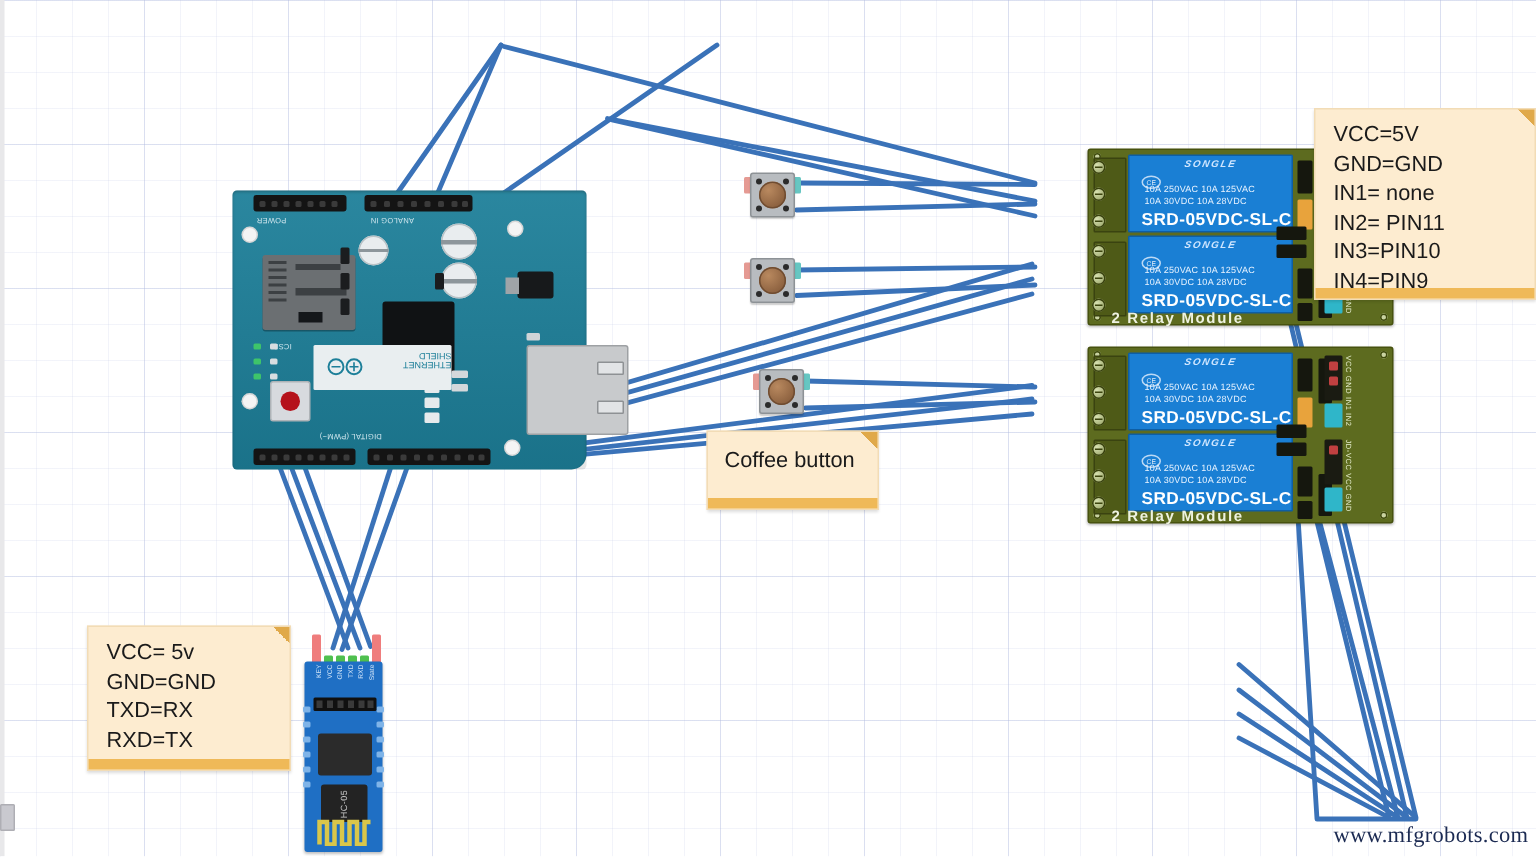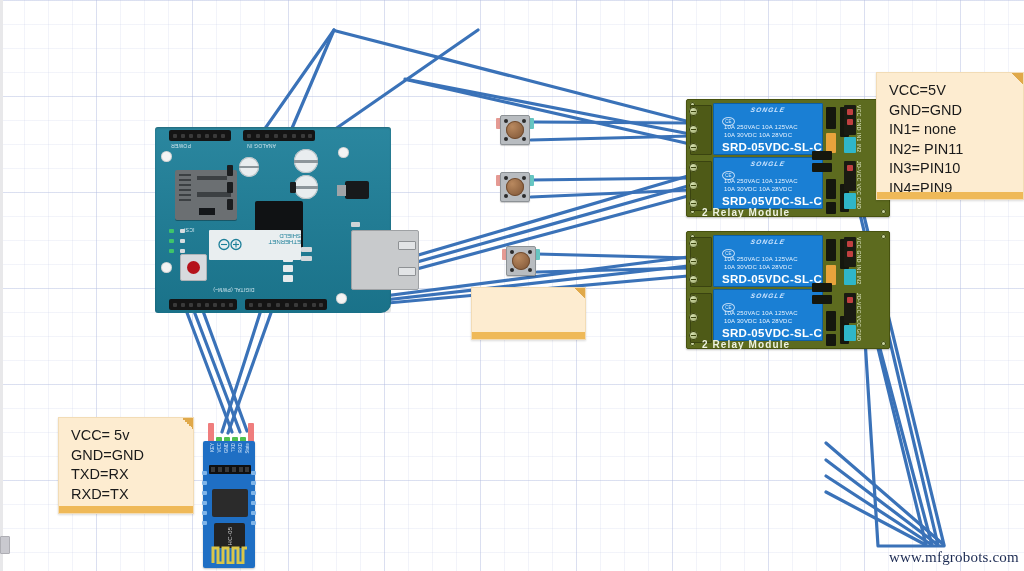--- a/index.html
+++ b/index.html
@@ -74,21 +74,21 @@
   .pbtn .dome{position:absolute;left:6px;top:6px;width:18px;height:18px;border-radius:50%;
       background:radial-gradient(circle at 35% 32%, #b9895f, #8d6240 70%);box-shadow:0 0 0 1px #6f4c31 inset;}
   .pbtn .lg{position:absolute;width:4px;height:4px;border-radius:50%;background:#2b2b2b;}
   .pbtn .pdl{position:absolute;left:-4px;width:5px;height:11px;background:#e59a93;border-radius:1px;}
   .pbtn .pdr{position:absolute;right:-4px;width:5px;height:11px;background:#66c6c2;border-radius:1px;}
   #pbtn1{left:500px;top:115px;}
   #pbtn2{left:500px;top:172px;}
   #pbtn3{left:506px;top:246px;}
 
   
-  .relay{position:absolute;width:204px;height:118px;z-index:4;}
+  .relay{position:absolute;width:204px;height:118px;z-index:4;margin-left:39px;}
   .relay .board{position:absolute;inset:0;background:#5d6b1f;border:1px solid #47520f;border-radius:2px;
       box-shadow:0 1px 2px rgba(0,0,0,.28);}
   .relay .vhole{position:absolute;width:5px;height:5px;border-radius:50%;background:#c9d2a2;box-shadow:0 0 0 1px #3e4a0c inset;}
   .relay .rel{position:absolute;left:27px;width:108px;height:50px;background:#1a7fd4;
       border:1px solid #0e5ea3;border-radius:1px;}
   .relay .rel .brand{position:absolute;left:50%;top:2px;transform:translateX(-50%) skewX(-12deg);
       color:#cfe6ff;font-size:6.5px;letter-spacing:1.2px;font-style:italic;font-weight:bold;}
   .relay .rel .ce{position:absolute;left:8px;top:13px;width:11px;height:7px;border:1px solid #bcd9f5;border-radius:50%;
       color:#dceaf8;font-size:4.5px;text-align:center;line-height:7px;}
   .relay .rel .r1,.relay .rel .r2{position:absolute;left:10px;color:#e8f3ff;font-size:6px;letter-spacing:.2px;white-space:nowrap;}
@@ -493,18 +493,19 @@
     <div class="fold"></div>
     <div class="body">VCC= 5v
 GND=GND
 TXD=RX
 RXD=TX</div>
     <div class="bar"></div>
   </div>
 
   <div class="note" id="note-coffee">
     <div class="fold"></div>
+    <div class="body">Coffee button</div>
     <div class="bar"></div>
   </div>
 
   <div id="wm">www.mfgrobots.com</div>
 
 </div>
 
 </body></html>

